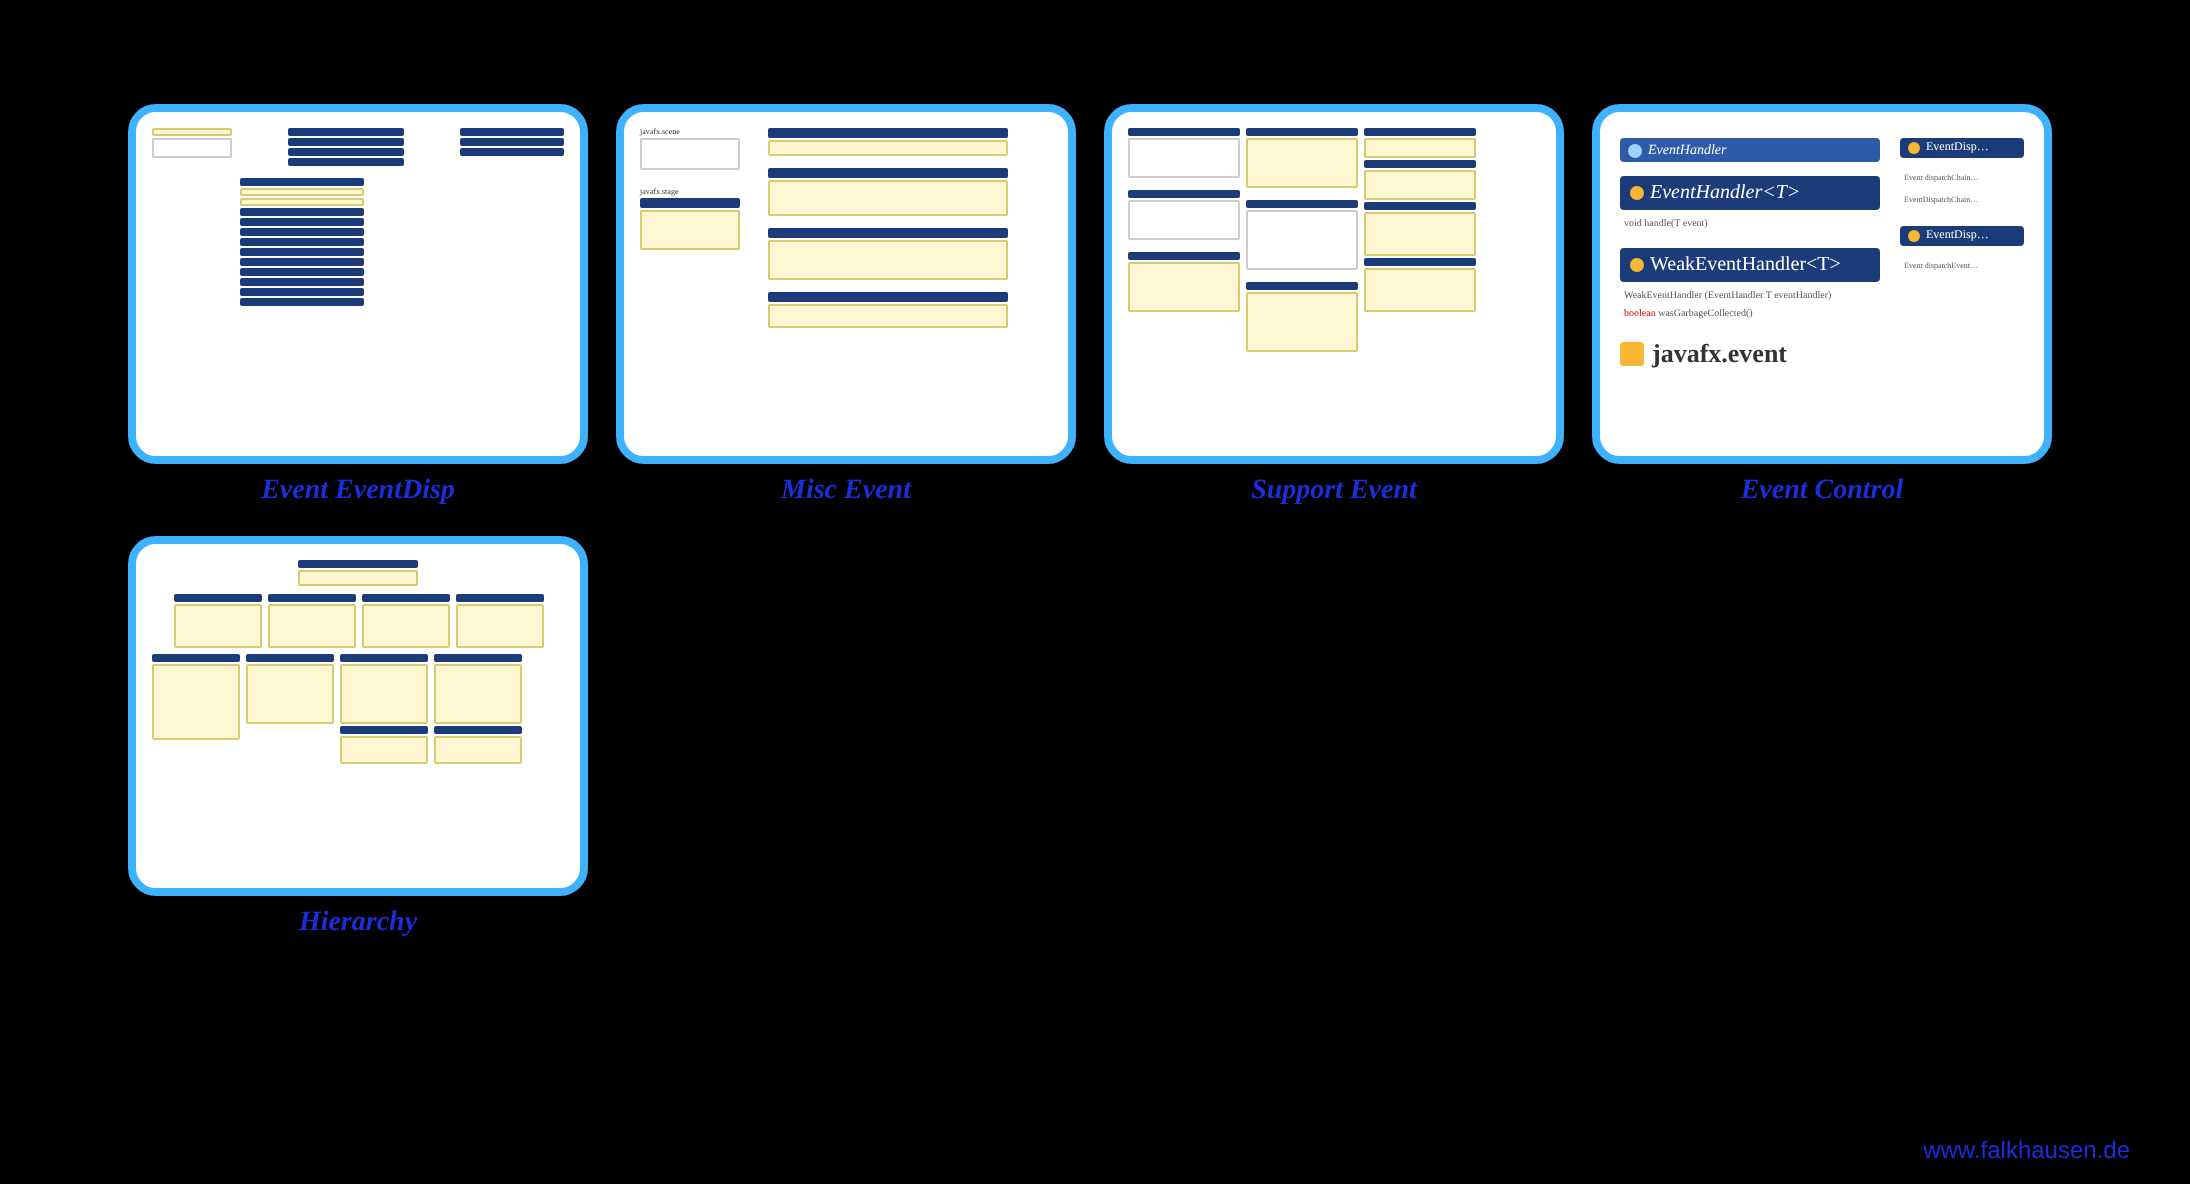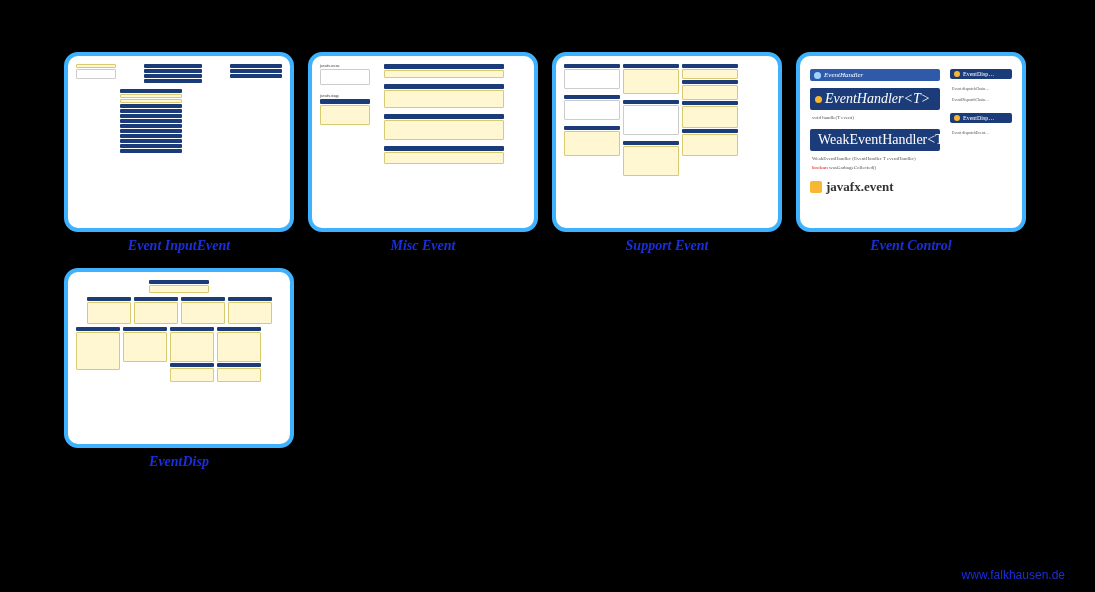--- a/index.html
+++ b/index.html
@@ -83,21 +83,21 @@
     background:#1b3c78;
     color:#fff;
     font-size:7px;
     padding:2px 4px;
     border-radius:2px;
     display:flex;
     align-items:center;
     gap:3px;
     margin:3px 0;
   }
-  .bluebar.big { font-size:14px; padding:3px 5px;}
+  .bluebar.big { font-size:10px; padding:3px 5px;}
   .bluebar .circ {
     width:7px;height:7px;border-radius:50%;
     background:#f7b733;display:inline-block;
   }
   .bluebar.light { background:#2e5aa9;}
   .smalltxt { font-size:5px; color:#555; line-height:6px; padding:1px 2px;}
 </style>
 </head>
 <body>
 
@@ -134,21 +134,21 @@
           <div class="dbox" style="height:4px;"></div>
           <div class="dbox" style="height:4px;"></div>
           <div class="dbox" style="height:4px;"></div>
           <div class="dbox" style="height:4px;"></div>
           <div class="dbox" style="height:4px;"></div>
           <div class="dbox" style="height:4px;"></div>
           <div class="dbox" style="height:4px;"></div>
         </div>
       </div>
     </div>
-    <div class="card-title">Event InputEvent</div>
+    <div class="card-title">Event EventDisp</div>
   </div>
 
   <div class="card-wrap">
     <div class="card">
       <div class="hstack">
         <div class="col" style="width:50px;">
           <div class="mini blu" style="font-size:4px;">javafx.scene</div>
           <div class="dbox wht" style="height:16px;"></div>
           <div class="mini" style="margin-top:8px;font-size:4px;">javafx.stage</div>
           <div class="dbox" style="height:5px;"></div>
@@ -292,18 +292,18 @@
           <div class="dbox lt" style="height:14px;"></div>
         </div>
         <div class="col" style="width:44px;">
           <div class="dbox" style="height:4px;"></div>
           <div class="dbox lt" style="height:30px;"></div>
           <div class="dbox" style="height:4px;"></div>
           <div class="dbox lt" style="height:14px;"></div>
         </div>
       </div>
     </div>
-    <div class="card-title">EventDisp</div>
+    <div class="card-title">Hierarchy</div>
   </div>
 
 </div>
 
 <div class="footer-link">www.falkhausen.de</div>
 
 </body></html>

